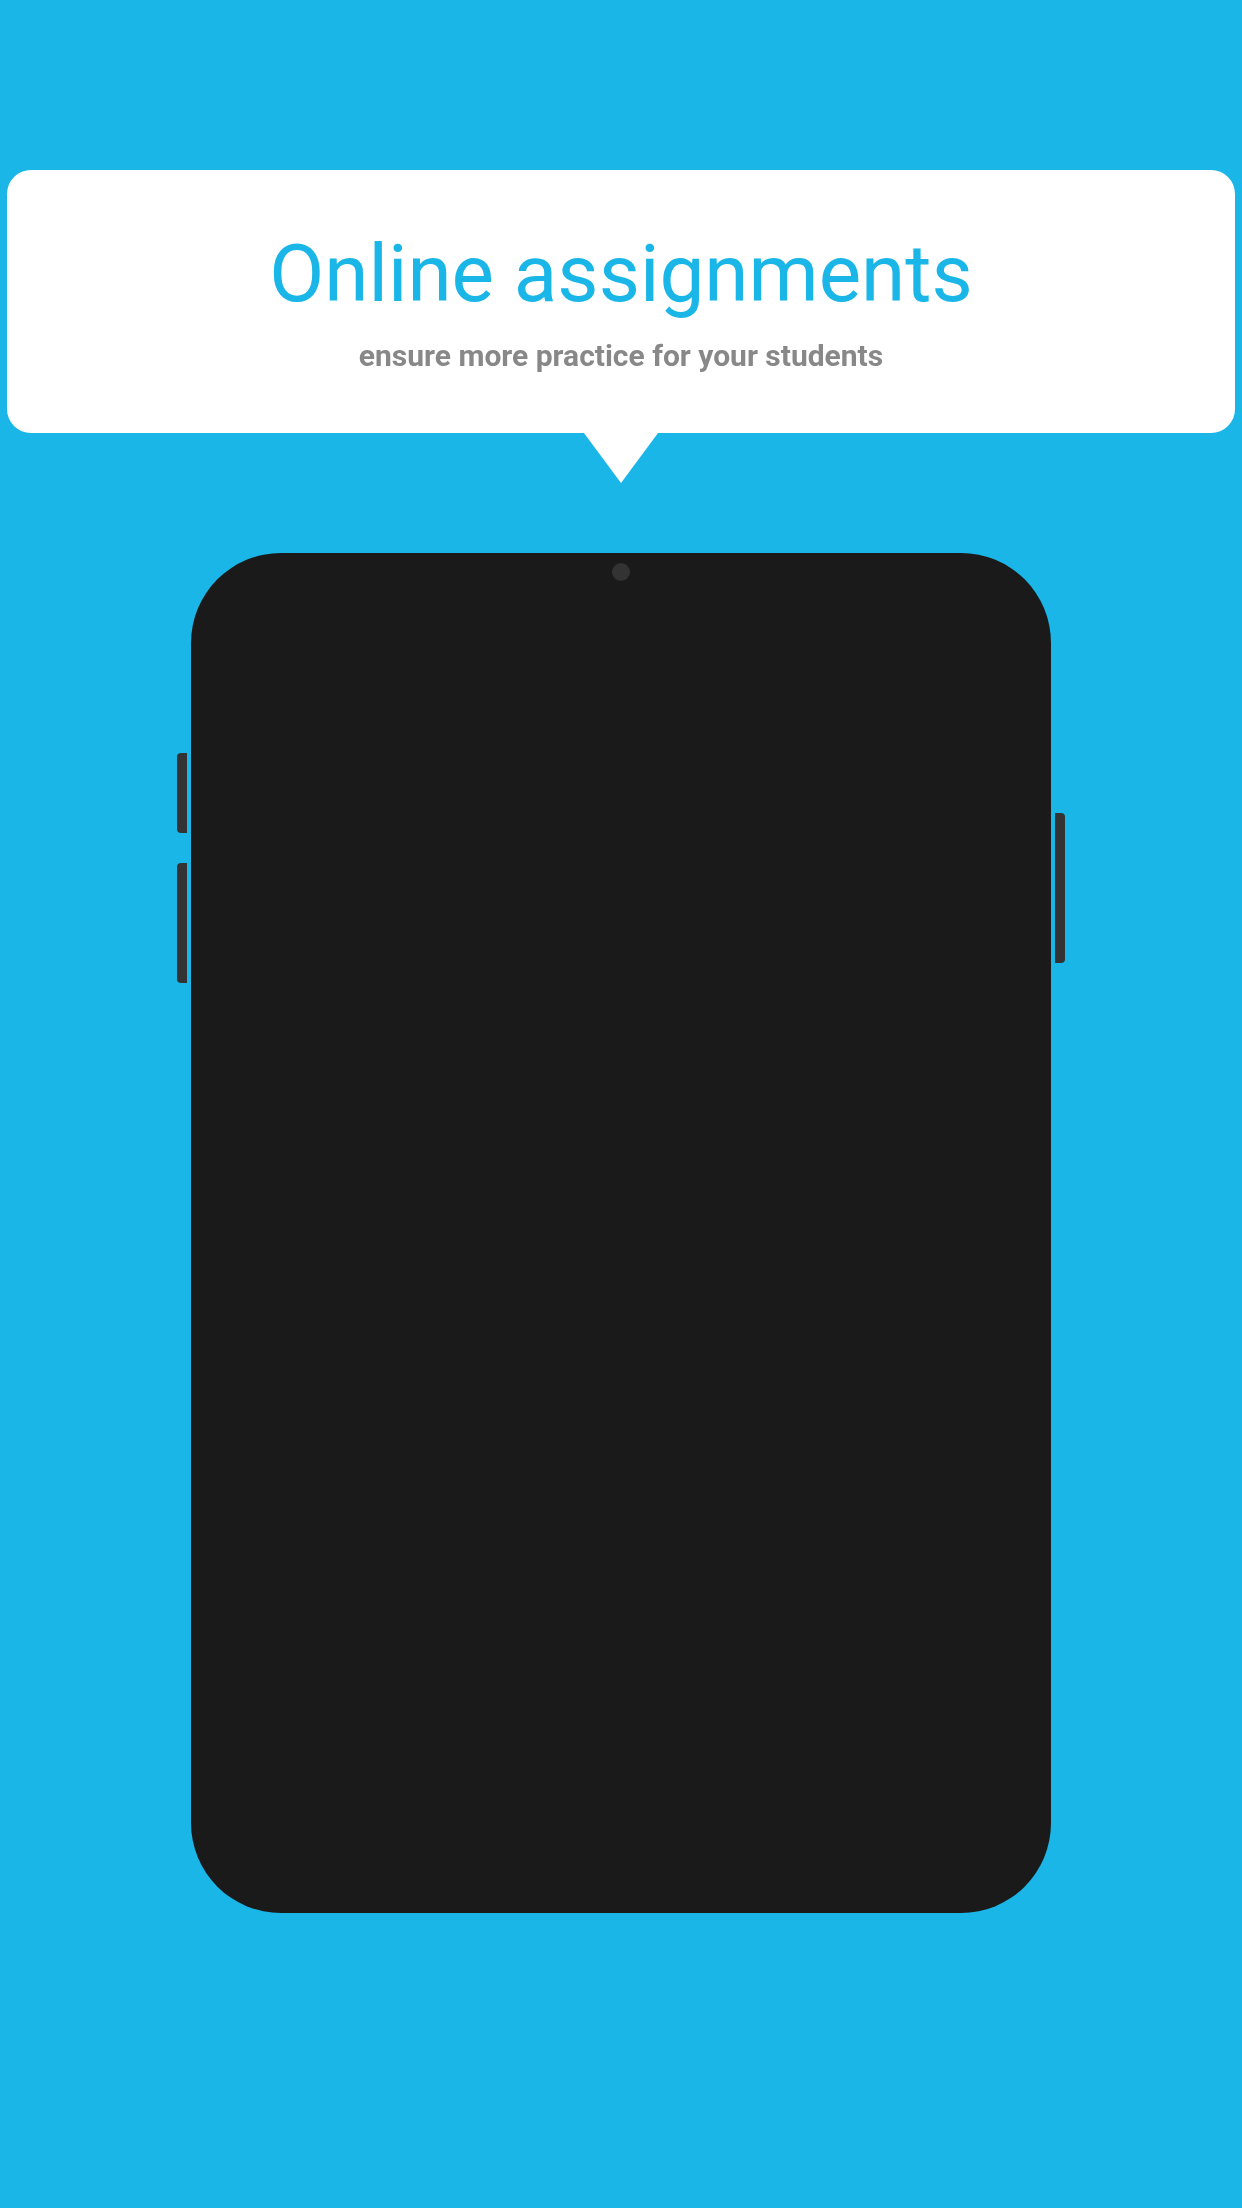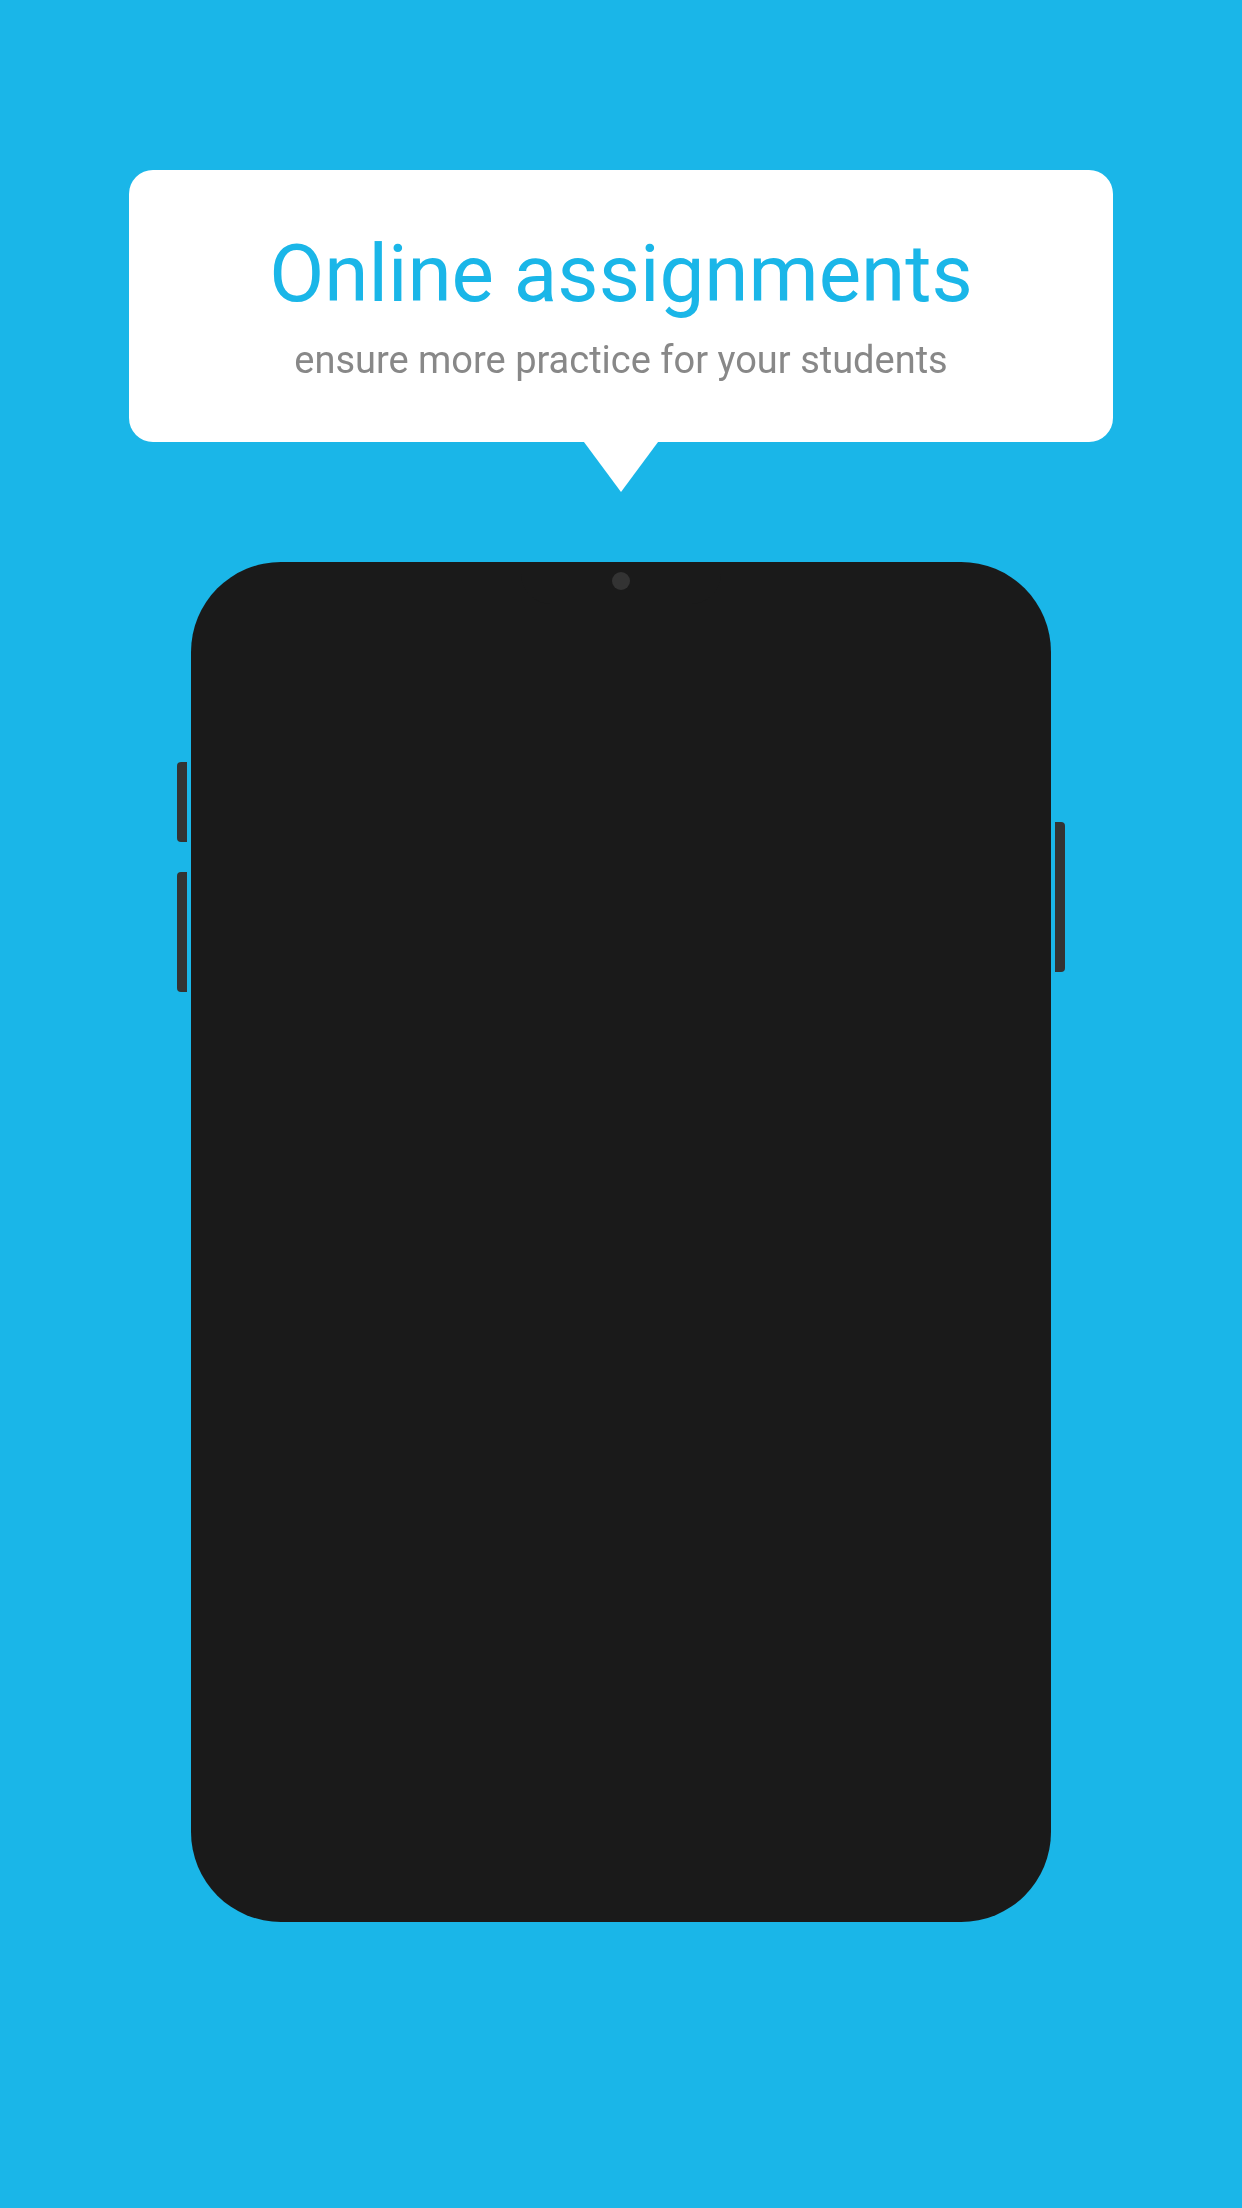--- a/index.html
+++ b/index.html
@@ -15,21 +15,21 @@
       overflow: hidden;
       position: relative;
     }
 
     
     .speech-bubble {
       background: white;
       border-radius: 24px;
       padding: 60px 70px;
       margin-top: 170px;
-      width: 984px;
+      width: 1228px;
       text-align: center;
       position: relative;
       z-index: 2;
     }
 
     .speech-bubble::after {
       content: '';
       position: absolute;
       bottom: -50px;
       left: 50%;
@@ -43,23 +43,23 @@
 
     .bubble-title {
       font-size: 80px;
       color: #1ab6e8;
       font-weight: 400;
       line-height: 1.1;
       margin-bottom: 20px;
     }
 
     .bubble-subtitle {
-      font-size: 38px;
+      font-size: 30px;
       color: #888;
-      font-weight: 400;
+      font-weight: 700;
     }
 
     
     .phone-wrapper {
       margin-top: 120px;
       position: relative;
       width: 860px;
       height: 1360px;
     }
 

